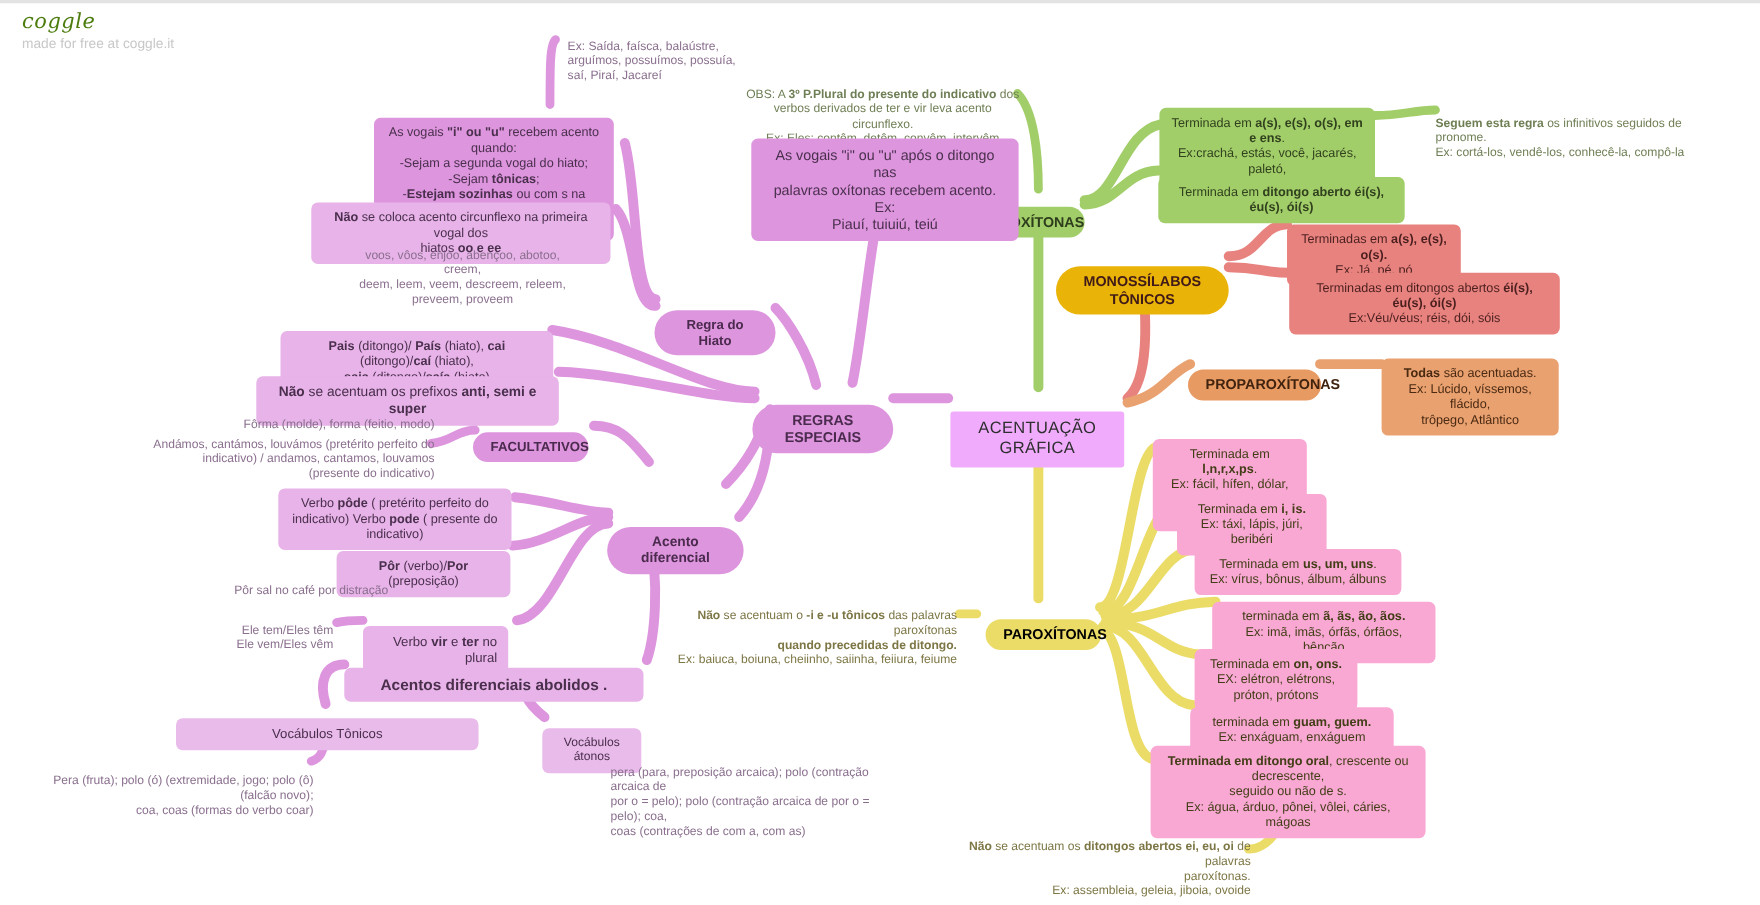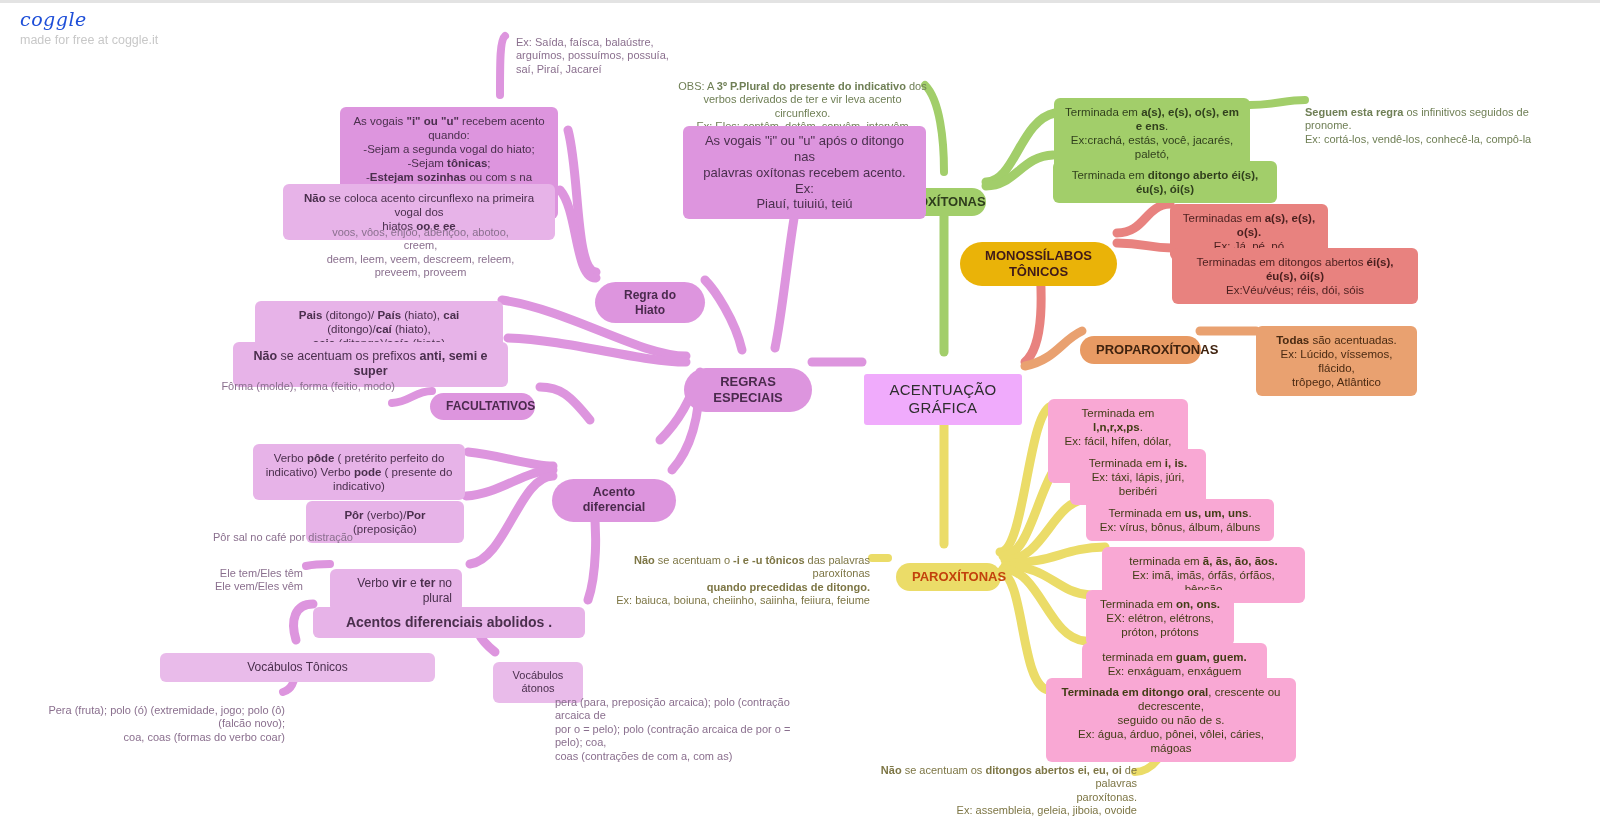--- a/index.html
+++ b/index.html
@@ -51,36 +51,36 @@
   .purple-lt   { background: #e7b3e8; color: #4a2f4d; }
   .purple-lt2  { background: #e9bbea; color: #4a2f4d; }
   .purple-pill { background: #dd95de; color: #4a2a4d; }
   .green       { background: #a2ce6a; color: #31401d; }
   .green-pill  { background: #a2ce6a; color: #2e3d1c; }
   .red         { background: #e8827f; color: #4a1f1e; }
   .red-pill    { background: #eab308; color: #401a19; }
   .orange      { background: #e9a170; color: #4a2a12; }
   .orange-pill { background: #e89a63; color: #40230f; }
   .yellow      { background: #f9a8d4; color: #423d16; }
-  .yellow-pill { background: #ebdc68; color: #c2410c; }
+  .yellow-pill { background: #ebdc68; color: #000000; }
   .gray-pill   { background: #f0abfc; color: #2e2e2e; font-size: 15px; padding: 7px 18px; border-radius: 3px; letter-spacing: .3px;}
   .t-purple { color: #8a6f8e; }
   .t-green  { color: #6f7f55; }
   .t-olive  { color: #7d7645; }
   b { font-weight: bold; }
   #watermark {
     position: absolute;
     left: 20px; top: 8px;
     z-index: 9;
   }
   #wm-logo {
     font-family: "DejaVu Serif", serif;
     font-style: italic;
     font-size: 19px;
-    color: #1d4ed8;
+    color: #4d7c0f;
     letter-spacing: .5px;
   }
   #wm-sub {
     font-size: 12.5px;
     color: #c8c8c8;
     margin-top: 3px;
   }
   #topbar {
     position: absolute; left:0; top:0; width:1600px; height:3px;
     background:#e3e3e3; z-index: 10;
@@ -223,20 +223,21 @@
 
   <div class="node box purple" style="left:683px; top:110px; width:243px; font-size:13px;">As vogais "i" ou "u" após o ditongo nas<br>palavras oxítonas recebem acento. Ex:<br>Piauí, tuiuiú, teiú</div>
 
   <div class="node box purple-lt" style="left:255px; top:285px; width:248px;"><b>Pais</b> (ditongo)/ <b>País</b> (hiato), <b>cai</b> (ditongo)/<b>caí</b> (hiato),<br><b>saia</b> (ditongo)/<b>saía</b> (hiato)</div>
   <div class="node box purple-lt" style="left:233px; top:326px; width:275px; font-size:12.5px;"><b>Não</b> se acentuam os prefixos <b>anti, semi e super</b></div>
 
   <div class="node pill purple-pill" style="left:430px; top:377px; width:105px; font-size:12px;">
     <span>FACULTATIVOS</span>
   </div>
   <div class="node txt t-purple" style="left:200px; top:364px; width:195px; text-align:right;">Fôrma (molde), forma (feitio, modo)</div>
+  <div class="node txt t-purple" style="left:110px; top:382px; width:285px; text-align:right;">Andámos, cantámos, louvámos (pretérito perfeito do<br>indicativo) / andamos, cantamos, louvamos<br>(presente do indicativo)</div>
 
   <div class="node pill purple-pill" style="left:552px; top:463px; width:124px; font-size:12.5px;">
     <span>Acento diferencial</span>
   </div>
   <div class="node box purple-lt" style="left:253px; top:428px; width:212px;">Verbo <b>pôde</b> ( pretérito perfeito do<br>indicativo) Verbo <b>pode</b> ( presente do<br>indicativo)</div>
   <div class="node box purple-lt" style="left:306px; top:485px; width:158px;"><b>Pôr</b> (verbo)/<b>Por</b> (preposição)</div>
   <div class="node box purple-lt" style="left:330px; top:553px; width:132px; font-size:12px;text-align:right;">Verbo <b>vir</b> e <b>ter</b> no plural</div>
   <div class="node box purple-lt" style="left:313px; top:591px; width:272px; font-size:14px;"><b>Acentos diferenciais abolidos .</b></div>
   <div class="node txt t-purple" style="left:198px; top:515px; width:155px; text-align:right;">Pôr sal no café por distração</div>
   <div class="node txt t-purple" style="left:198px; top:551px; width:105px; text-align:right;">Ele tem/Eles têm<br>Ele vem/Eles vêm</div>

